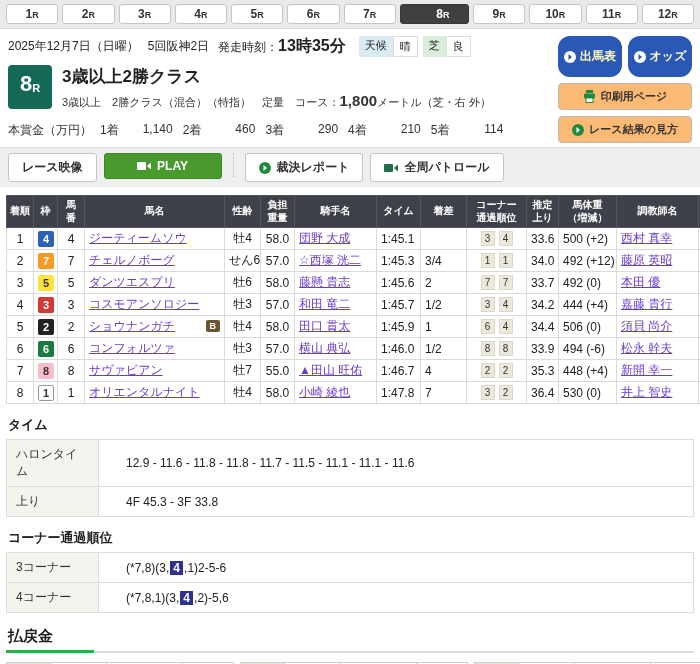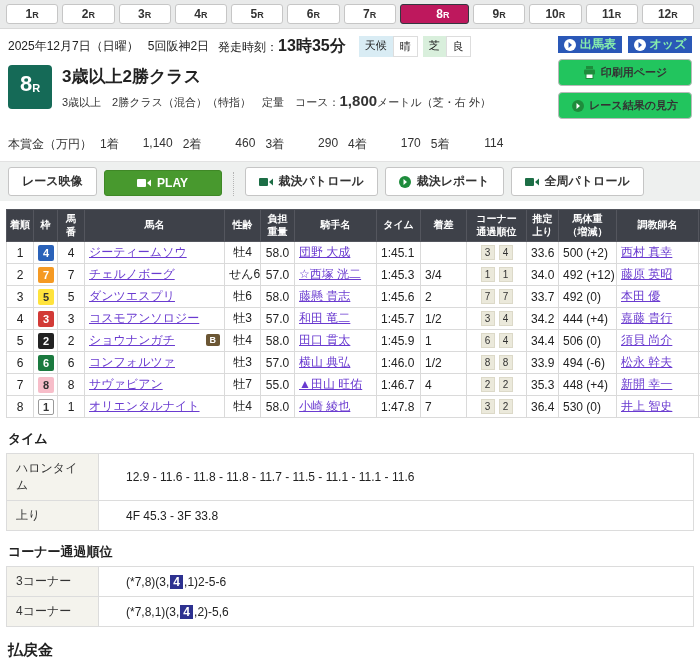--- a/index.html
+++ b/index.html
@@ -8,53 +8,53 @@
     width:700px; height:664px; overflow:hidden;
     background:#fff; color:#222;
     font-family:"Liberation Sans","DejaVu Sans",sans-serif;
     font-size:12px;
   }
   
   .tabbar { display:flex; gap:4px; background:#e9eaea; padding:4px 6px; border-bottom:1px solid #d8d8d8; }
   .tab { flex:1; height:20px; line-height:18px; text-align:center; background:#fff;
          border:1px solid #c6c6c6; border-radius:3px; font-weight:bold; font-size:12px; color:#333; cursor:pointer; }
   .tab .r { font-size:9px; }
-  .tab[data-active="true"] { background:#be185d; color:#fff; border-color:#343840;padding-left:17px; }
+  .tab[data-active="true"] { background:#404040; color:#fff; border-color:#343840;padding-left:17px; }
 
   
   .top { display:flex; padding:7px 8px 0; gap:8px; }
   .top-left { flex:1; min-width:0; }
   .top-right { width:134px; display:flex; flex-direction:column; gap:6px; }
   .btn-row { display:flex; gap:6px; }
-  .btn-blue { flex:1; background:#2a58b7; color:#86efac; border:none; border-radius:0; font-weight:bold;
-              font-size:12px; padding:0 2px; display:flex; align-items:center; justify-content:center; gap:4px; cursor:pointer; }
-  .btn-outline { background:#22c55e; border:1px solid #b9b9b9; border-radius:4px; font-size:11px; font-weight:bold;
+  .btn-blue { flex:1; background:#2a58b7; color:#fef9c3; border:none; border-radius:12px; font-weight:bold;
+              font-size:12px; padding:12px 2px; display:flex; align-items:center; justify-content:center; gap:4px; cursor:pointer; }
+  .btn-outline { background:#fdba74; border:1px solid #b9b9b9; border-radius:4px; font-size:11px; font-weight:bold;
                  color:#333; padding:5px 2px; display:flex; align-items:center; justify-content:center; gap:5px; cursor:pointer; }
 
   .inforow { display:flex; align-items:center; gap:9px; margin-bottom:8px; white-space:nowrap; }
   .start-time { font-size:16px; font-weight:bold; }
   .wbadges { display:flex; margin-left:4px; }
   .wlabel { background:#d9ecf4; padding:2px 6px; font-size:11px;text-align:right; }
   .wlabel.turf { background:#d9efdc; margin-left:5px; }
   .wval { background:#fff; border:1px solid #ddd; padding:2px 6px; font-size:11px; }
 
   .racehead { display:flex; gap:10px; align-items:flex-start; }
   .racenum { width:44px; height:44px; background:#156a57; color:#fff; border-radius:4px;
              display:flex; align-items:flex-start; justify-content:center; font-weight:bold; padding-top:8px; }
   .racenum .n { font-size:22px; line-height:22px; }
   .racenum .r { font-size:11px; margin-top:9px; }
   .racetitle h1 { font-size:17px; margin:0 0 4px; color:#222; }
   .raceconds { font-size:11px; color:#333;text-align:right; }
   .dist { font-size:15px; font-weight:bold; }
 
-  .prizerow { display:flex; gap:8px; margin:26px 0 8px; color:#333; white-space:nowrap; }
+  .prizerow { display:flex; gap:8px; margin:12px 0 8px; color:#333; white-space:nowrap; }
   .prizerow .pr-amt { min-width:46px; text-align:right; margin-right:10px; }
 
   
-  .strip { background:#eef0ef; padding:5px 8px; display:flex; gap:7px; align-items:flex-end; border-top:1px solid #e2e2e2; }
+  .strip { background:#eef0ef; padding:5px 8px; display:flex; gap:7px; align-items:flex-start; border-top:1px solid #e2e2e2; }
   .btn-white { background:#fff; border:1px solid #c5c5c5; border-radius:3px; padding:5px 13px; font-size:12px;
                font-weight:bold; color:#333; display:flex; gap:6px; align-items:center; cursor:pointer; }
   .btn-play { background:#48992e; border-color:#3f8826; color:#fff; width:118px; justify-content:center; }
   .vsep { border-left:1px dotted #b5b5b5; height:24px; margin:0 4px; }
 
   
   table.results { width:688px; margin:8px 6px 0; border-collapse:collapse; table-layout:fixed; font-size:12px; }
   .results th { background:#3e4149; color:#fff; font-size:10px; font-weight:bold; padding:3px 0;
                 border:1px solid #54565e; white-space:pre-line; line-height:1.25; text-align:center; }
   .results td { border:1px solid #dadada; padding:2px 4px; height:22px; overflow:hidden; white-space:nowrap; }
@@ -172,21 +172,21 @@
             <span class="pr-amt">460</span>
           </span>
 
           <span style="display:flex;gap:8px">
             <span>3着</span>
             <span class="pr-amt">290</span>
           </span>
 
           <span style="display:flex;gap:8px">
             <span>4着</span>
-            <span class="pr-amt">170</span>
+            <span class="pr-amt">210</span>
           </span>
 
           <span style="display:flex;gap:8px">
             <span>5着</span>
             <span class="pr-amt">114</span>
           </span>
         </span>
     </div>
   </div>
 
@@ -231,27 +231,20 @@
     </button>
   <button class="btn-white btn-play">
     <svg class="ic" width="14" height="10" viewBox="0 0 14 10">
         <rect x="0" y="1" width="9" height="8" rx="1" fill="#fff"></rect>
         <path d="M10 5 L14 1.5 V8.5 Z" fill="#fff"></path>
       </svg>
     <span>PLAY</span>
   </button>
   <span class="vsep"></span>
   <button class="btn-white">
-    <svg class="ic" width="14" height="10" viewBox="0 0 14 10">
-        <rect x="0" y="1" width="9" height="8" rx="1" fill="#1d6e46"></rect>
-        <path d="M10 5 L14 1.5 V8.5 Z" fill="#1d6e46"></path>
-      </svg>
-    <span>裁決パトロール</span>
-  </button>
-  <button class="btn-white">
     <svg class="ic" width="12" height="12" viewBox="0 0 12 12">
         <circle cx="6" cy="6" r="6" fill="#1e8c3c"></circle>
         <path d="M4.5 3 L8 6 L4.5 9 Z" fill="#fff"></path>
       </svg>
     <span>裁決レポート</span>
   </button>
   <button class="btn-white">
     <svg class="ic" width="14" height="10" viewBox="0 0 14 10">
         <rect x="0" y="1" width="9" height="8" rx="1" fill="#1d6e46"></rect>
         <path d="M10 5 L14 1.5 V8.5 Z" fill="#1d6e46"></path>

